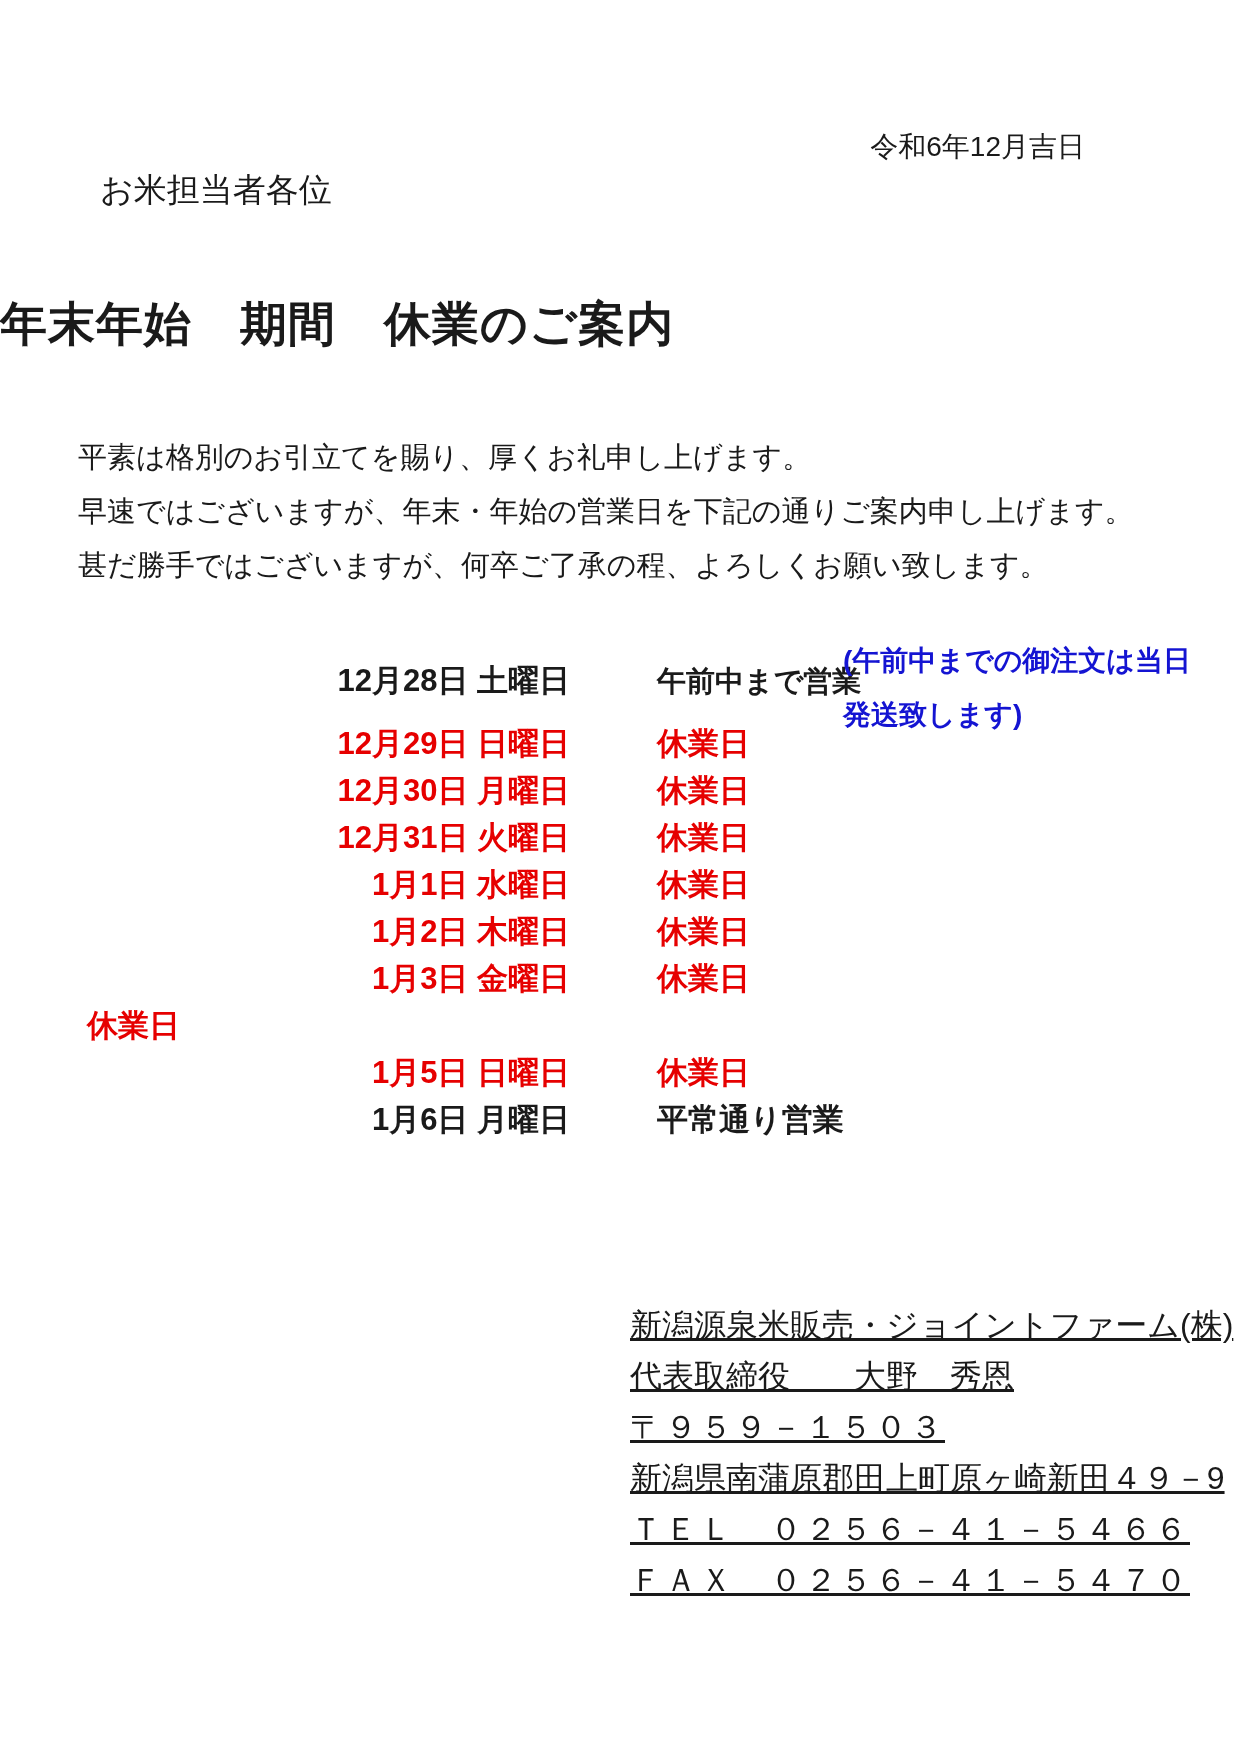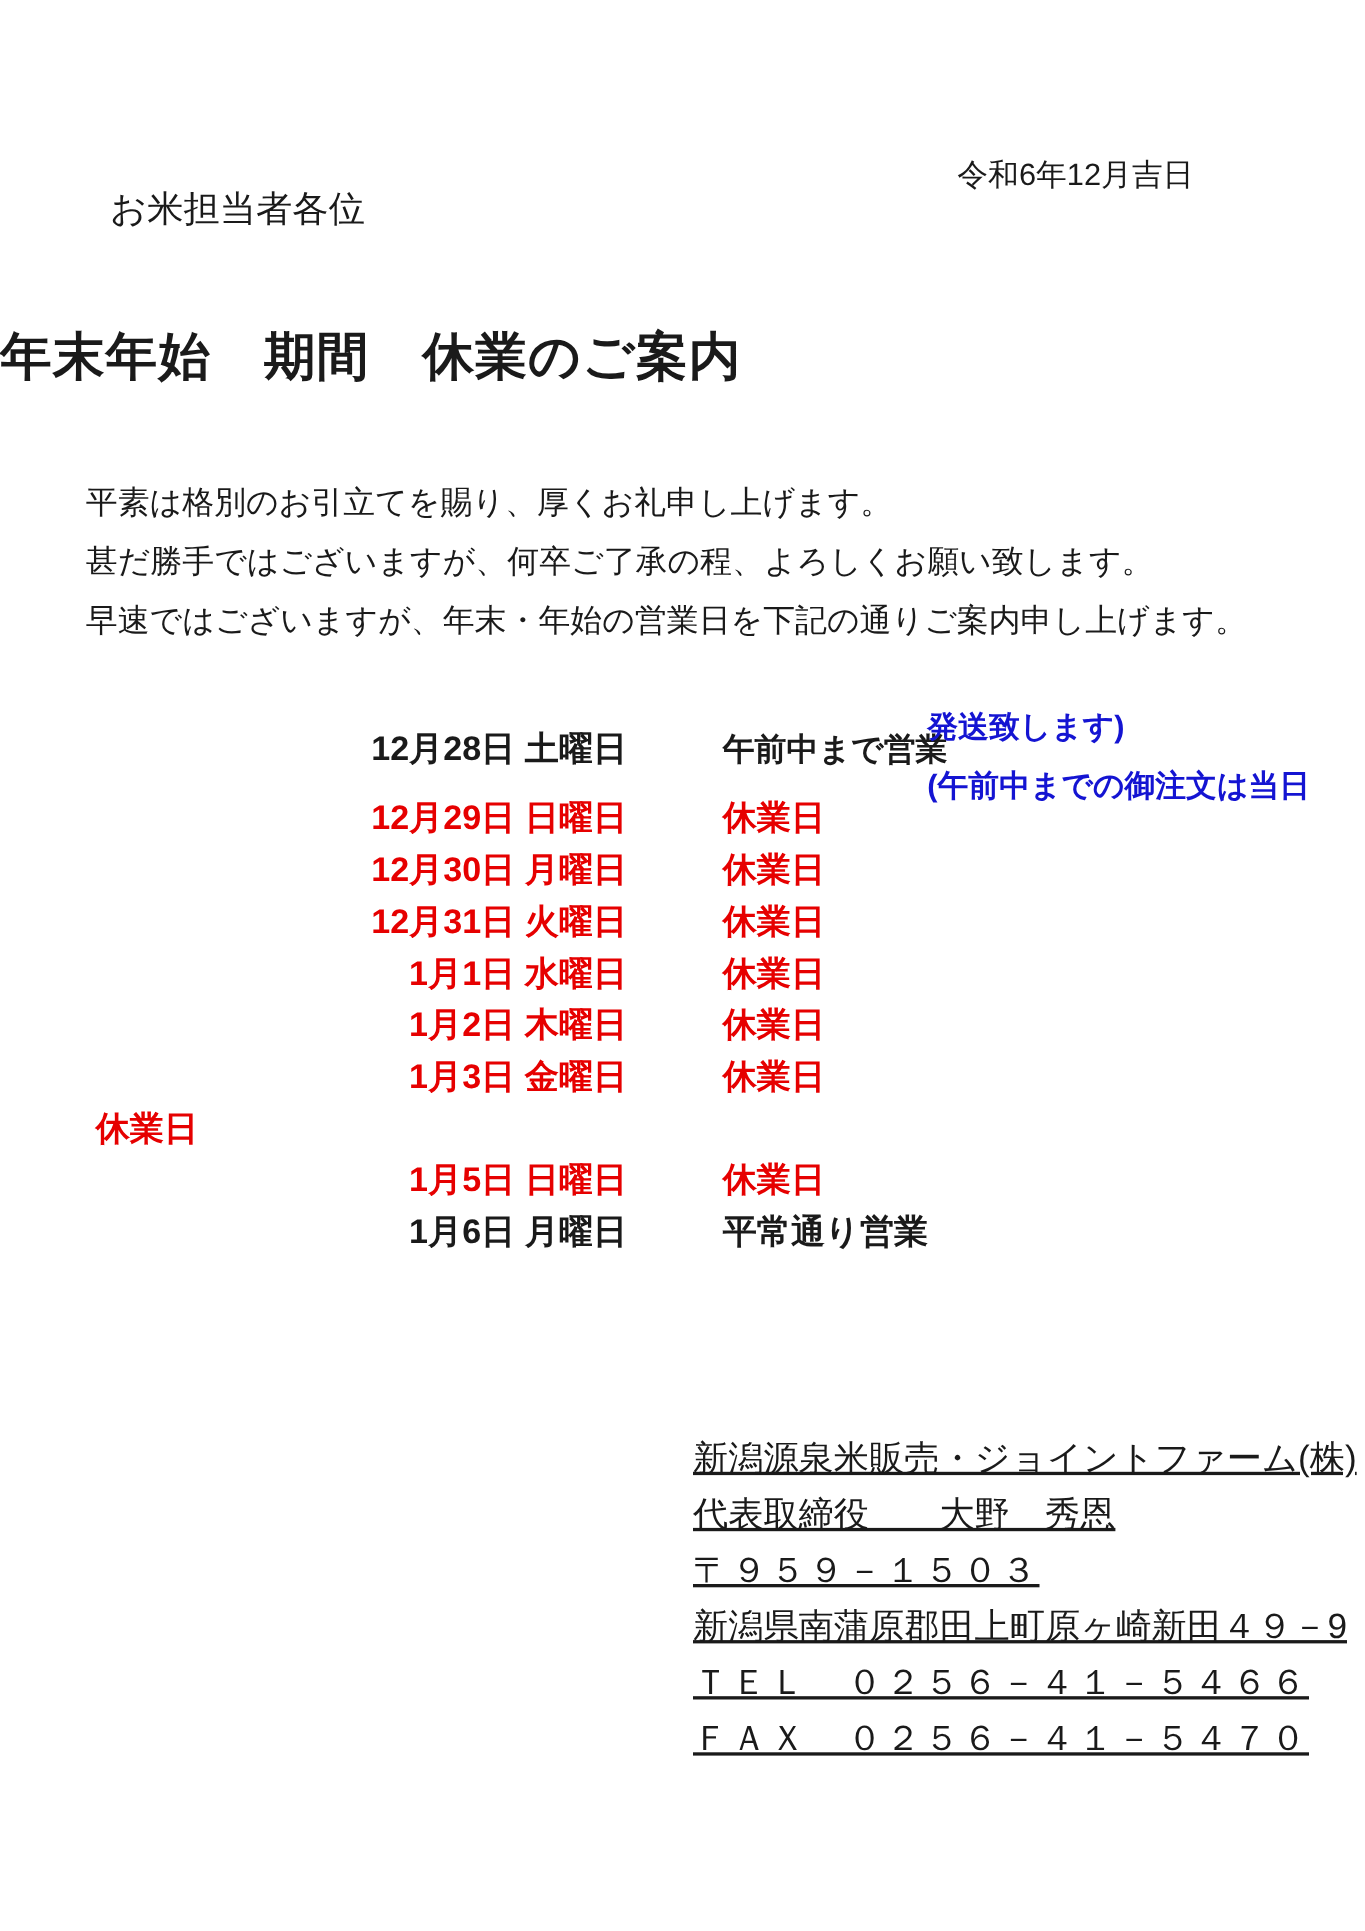--- a/index.html
+++ b/index.html
@@ -15,21 +15,20 @@
     overflow: hidden;
     font-family: "Liberation Sans", "DejaVu Sans", sans-serif;
     color: var(--text, #1a1a1a);
   }
   .date-line {
     position: absolute;
     top: 128px;
     right: 156px;
     font-size: 28px;
     font-weight: 400;
-    margin-top: 12px;
   }
   .addressee {
     position: absolute;
     top: 168px;
     left: 100px;
     font-size: 33px;
     font-weight: 400;
   }
   .doc-title {
     position: absolute;
@@ -111,22 +110,22 @@
 <div class="page">
 
   <div class="date-line">令和6年12月吉日</div>
 
   <div class="addressee">お米担当者各位</div>
 
   <div class="doc-title">年末年始　期間　休業のご案内</div>
 
   <div class="intro">
     <div>平素は格別のお引立てを賜り、厚くお礼申し上げます。</div>
+    <div>早速ではございますが、年末・年始の営業日を下記の通りご案内申し上げます。</div>
     <div>甚だ勝手ではございますが、何卒ご了承の程、よろしくお願い致します。</div>
-    <div>早速ではございますが、年末・年始の営業日を下記の通りご案内申し上げます。</div>
   </div>
 
   <div class="schedule">
     <div class="schedule-row first" data-variant="normal">
       <div class="cell-date">12月28日 土曜日</div>
       <div class="cell-status">午前中まで営業</div>
     </div>
     <div class="schedule-row" data-variant="red">
       <div class="cell-date">12月29日 日曜日</div>
       <div class="cell-status">休業日</div>
@@ -158,22 +157,22 @@
       <div class="cell-date">1月5日 日曜日</div>
       <div class="cell-status">休業日</div>
     </div>
     <div class="schedule-row" data-variant="normal">
       <div class="cell-date">1月6日 月曜日</div>
       <div class="cell-status">平常通り営業</div>
     </div>
   </div>
 
   <div class="order-note">
+    <div>(午前中までの御注文は当日</div>
     <div>発送致します)</div>
-    <div>(午前中までの御注文は当日</div>
   </div>
 
   <div class="footer">
     <div>新潟源泉米販売・ジョイントファーム(株)</div>
     <div>代表取締役　　大野　秀恩</div>
     <div class="spaced">〒９５９－１５０３</div>
     <div>新潟県南蒲原郡田上町原ヶ崎新田４９－9</div>
     <div class="spaced">ＴＥＬ　０２５６－４１－５４６６</div>
     <div class="spaced">ＦＡＸ　０２５６－４１－５４７０</div>
   </div>

